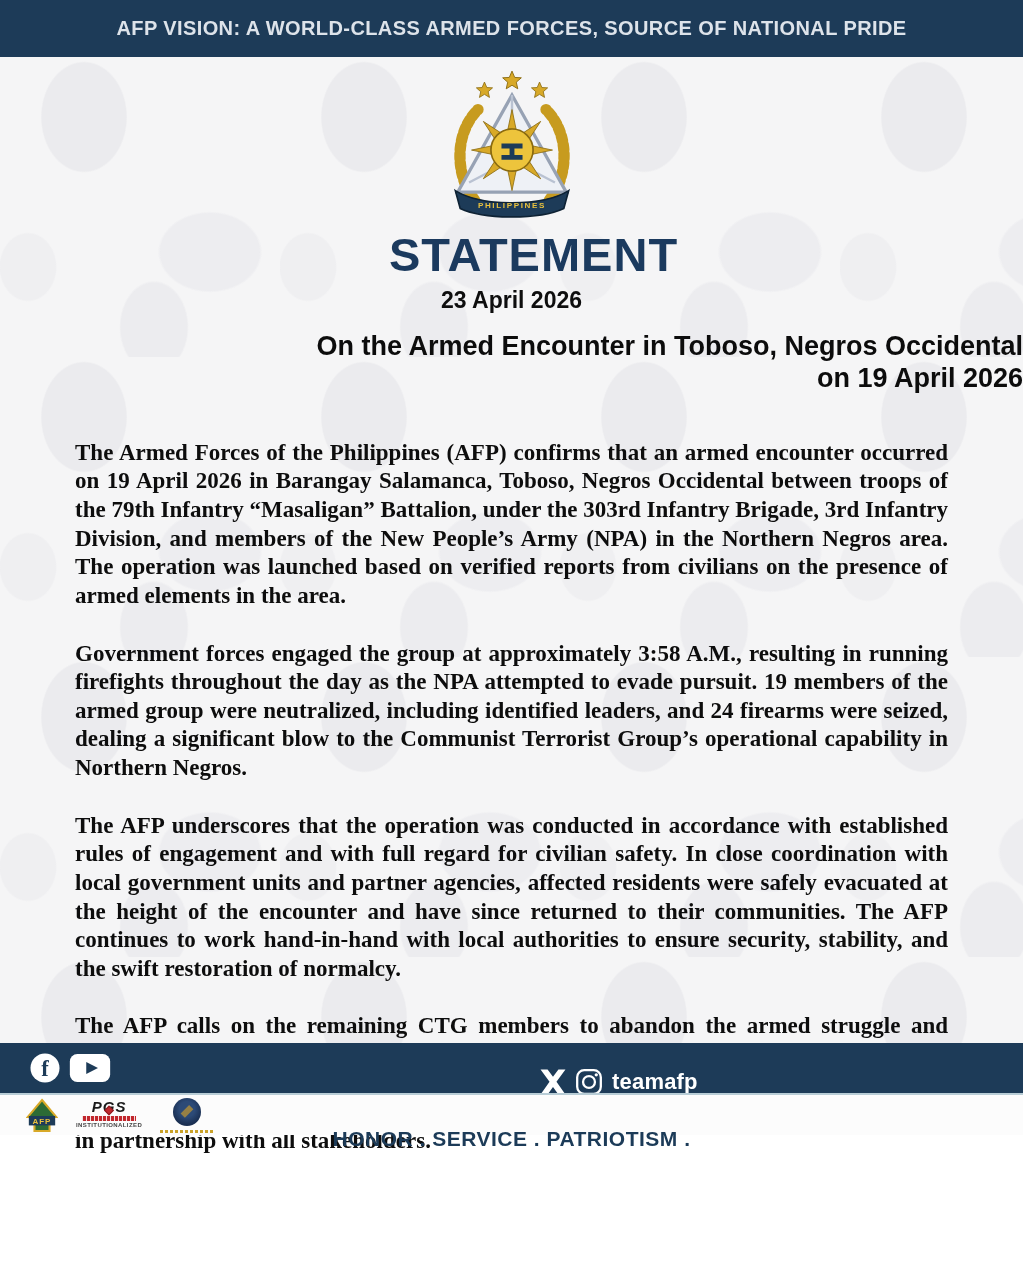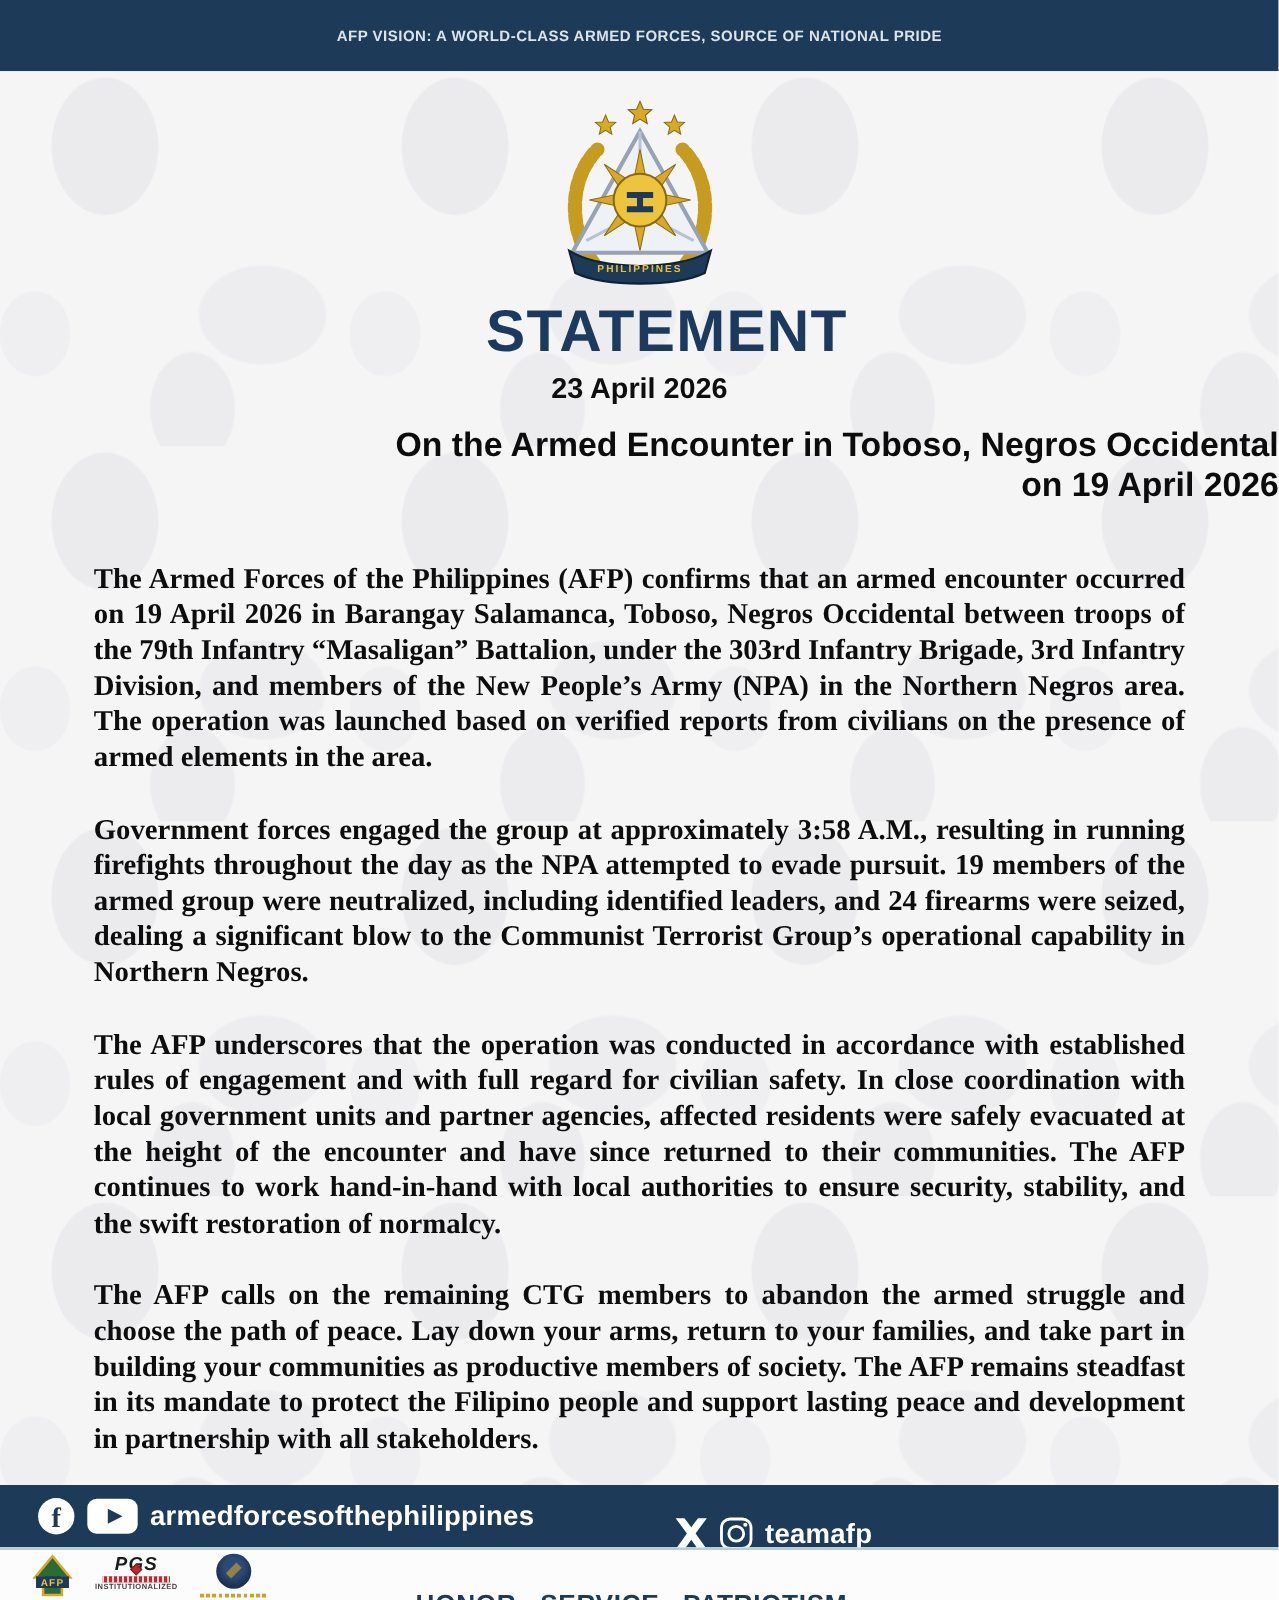--- a/index.html
+++ b/index.html
@@ -8,26 +8,26 @@
     position:relative; width:1023px; height:1280px; overflow:hidden;
     font-family:"Liberation Sans", sans-serif; background:#ffffff;
   }
 
   
   .top-bar {
     height:57px; background:#1d3b58;
     display:flex; align-items:center; justify-content:center;
   }
   .top-bar span {
-    color:#dde3ea; font-size:12px; font-weight:700; letter-spacing:.4px;
+    color:#dde3ea; font-size:20px; font-weight:700; letter-spacing:.4px;
   }
 
   
   .main {
-    height:1131px; padding-top:22px;
+    height:986px; padding-top:12px;
     background-color:#f5f5f6;
     background-image:
       radial-gradient(ellipse 70px 90px at 30% 20%, #ebebee 0 60%, transparent 62%),
       radial-gradient(ellipse 90px 70px at 75% 65%, #ededf0 0 55%, transparent 58%),
       radial-gradient(ellipse 60px 80px at 55% 90%, #ececef 0 55%, transparent 58%),
       radial-gradient(ellipse 50px 60px at 10% 70%, #efeff1 0 55%, transparent 58%);
     background-size:280px 300px;
   }
 
   .seal { display:block; margin:0 auto; width:162px; height:150px; }
@@ -192,21 +192,20 @@
 
     <div class="fg-left">
       <svg width="30" height="30" viewBox="0 0 32 32">
         <circle cx="16" cy="16" r="15.5" fill="#ffffff"></circle>
         <text x="16" y="25" text-anchor="middle" font-family="Liberation Serif, serif" font-size="24" font-weight="bold" fill="#1d3b58">f</text>
       </svg>
       <svg width="42" height="30" viewBox="0 0 44 32">
         <rect x="0.5" y="1" width="43" height="30" rx="8" fill="#ffffff"></rect>
         <path d="M18 9.5 L30.5 16 L18 22.5 Z" fill="#1d3b58"></path>
       </svg>
-      <span class="handle">armedforcesofthephilippines</span>
     </div>
 
     <div class="fg-mid">
       <svg width="26" height="26" viewBox="0 0 24 24">
         <path d="M0.5 0.5 H7 L12 7.2 17 0.5 H23.5 L15.2 11.8 23.5 23.5 H17 L12 16.5 7 23.5 H0.5 L8.8 11.8 Z" fill="#ffffff"></path>
       </svg>
       <svg width="28" height="28" viewBox="0 0 32 32" fill="none">
         <rect x="2.5" y="2.5" width="27" height="27" rx="8" stroke="#ffffff" stroke-width="2.6"></rect>
         <circle cx="16" cy="16" r="6.8" stroke="#ffffff" stroke-width="2.6"></circle>
         <circle cx="24.3" cy="7.8" r="1.9" fill="#ffffff"></circle>

